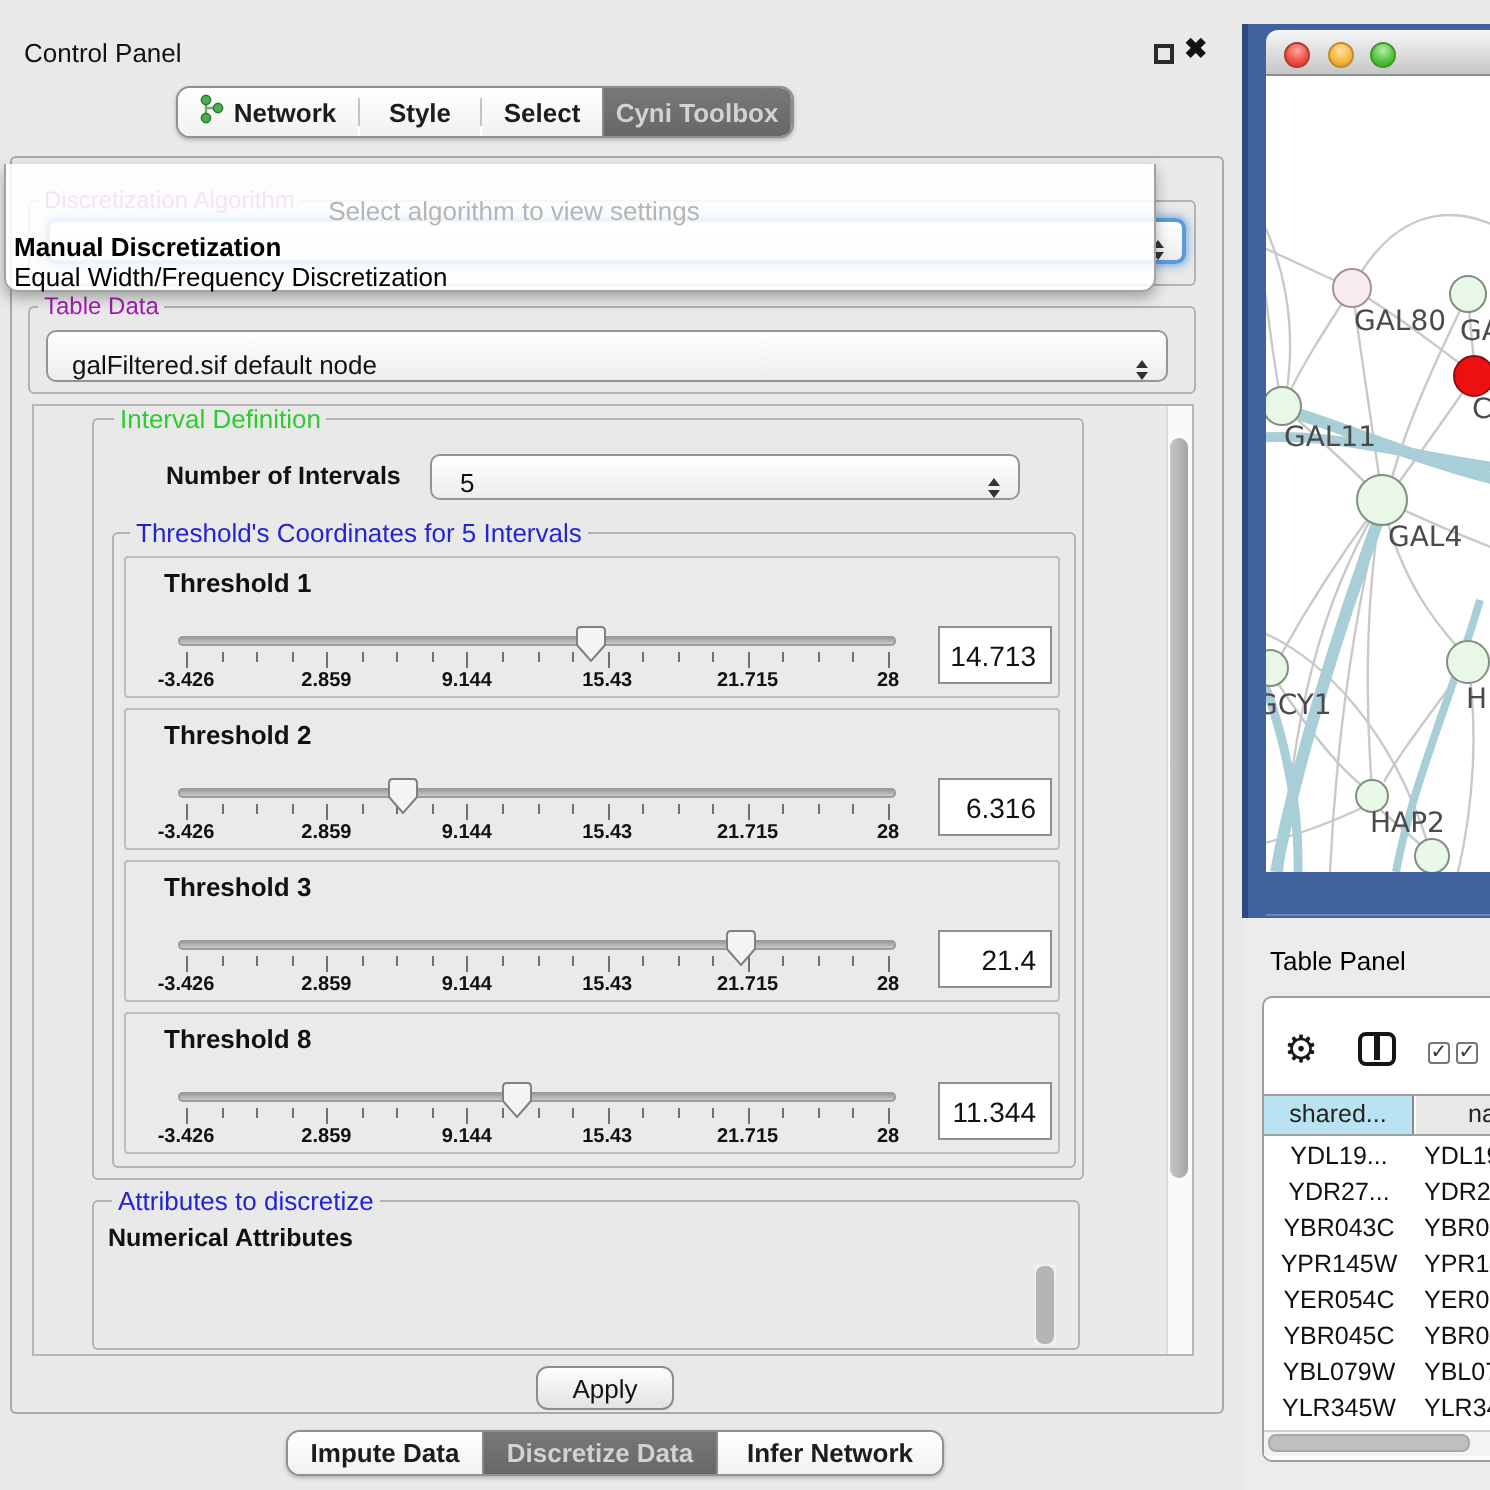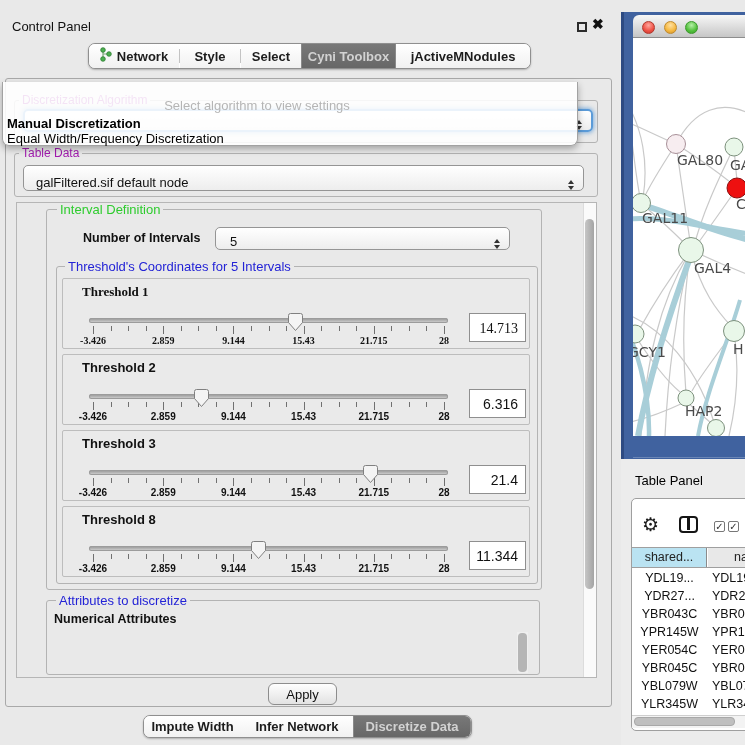--- a/index.html
+++ b/index.html
@@ -54,23 +54,20 @@
       <div class="tab" style="width: 60px;">
         <span>Style</span>
       </div>
       <div class="tabsep"></div>
       <div class="tab" style="width: 60px;">
         <span>Select</span>
       </div>
       <div class="tab sel" style="width: 95px;">
         <span>Cyni Toolbox</span>
       </div>
-      <div class="tab" style="width: 134px;">
-        <span>jActiveMNodules</span>
-      </div>
     </div>
 
   <div class="abs" style="left:5px;top:66px;width:607px;height:629px;border:1px solid #a9a9a9;border-radius:3px;box-sizing:border-box"></div>
 
   <div class="groupbox" style="left:14px;top:88px;width:584px;height:43px"></div>
   <span class="grouptitle" style="left:19px;top:82px">Discretization Algorithm</span>
   <div class="combo" style="left:23px;top:97px;width:570px;height:23px;border:2px solid #5b9bd8;box-shadow:0 0 4px 1px rgba(91,155,216,.75)">
     <span class="val"></span>
     <span class="spin">
         <i class="up"></i>
@@ -99,21 +96,21 @@
     <span class="val" style="padding-left:14px">5</span>
     <span class="spin">
         <i class="up"></i>
         <i class="dn"></i>
       </span>
   </div>
 
   <div class="groupbox" style="left:56px;top:254px;width:482px;height:318px"></div>
   <span class="grouptitle" style="left:65px;top:248px;color:#2323d6;font-size:13px">Threshold's Coordinates for 5 Intervals</span>
   <div id="thresholdPanels" class="abs" style="left:56px;top:254px;width:482px;height:318px">
-      <div class="thrpanel" style="top: 12px; font-family: Liberation Serif, serif;">
+      <div class="thrpanel" style="top: 12px;">
         <span class="thrlabel">Threshold 1</span>
         <div class="track"></div>
         <span class="tick" style="left:30.0px;top:47px;height:8px"></span>
         <span class="tick" style="left:47.5px;top:47px;height:5px"></span>
         <span class="tick" style="left:65.1px;top:47px;height:5px"></span>
         <span class="tick" style="left:82.7px;top:47px;height:5px"></span>
         <span class="tick" style="left:100.2px;top:47px;height:8px"></span>
         <span class="tick" style="left:117.8px;top:47px;height:5px"></span>
         <span class="tick" style="left:135.3px;top:47px;height:5px"></span>
         <span class="tick" style="left:152.9px;top:47px;height:5px"></span>
@@ -251,27 +248,27 @@
   <div class="groupbox" style="left:46px;top:588px;width:494px;height:75px"></div>
   <span class="grouptitle" style="left:56px;top:582px;color:#2323d6;font-size:13px">Attributes to discretize</span>
   <span class="abs" style="left:54px;top:600px;font-size:12.5px;font-weight:bold;color:#111">Numerical Attributes</span>
   <div class="abs" style="left:517px;top:620px;width:11px;height:41px;background:#efefef"></div>
   <div class="abs" style="left:518px;top:621px;width:9px;height:39px;border-radius:4px;background:#b5b5b5"></div>
 
   <button class="btn abs" style="position:absolute;left:268px;top:671px;width:69px;height:22px;background:linear-gradient(#fefefe,#e2e2e2);border:1px solid #8d8d8d;border-radius:6px;font-size:13px;color:#111;font-family:'Liberation Sans',sans-serif">Apply</button>
 
   <div id="bottomTabs" class="tabbar" style="left:143px;top:703px;height:23px">
       <div class="tab" style="width: 97px;">
-        <span>Impute Width</span>
+        <span>Impute Data</span>
+      </div>
+      <div class="tab sel" style="width: 118px;">
+        <span>Discretize Data</span>
       </div>
       <div class="tab" style="width: 112px;">
         <span>Infer Network</span>
-      </div>
-      <div class="tab sel" style="width: 118px;">
-        <span>Discretize Data</span>
       </div>
     </div>
 
   <div class="abs" style="left:2px;top:70px;width:576px;height:64px;background:rgba(255,255,255,.88);border:1px solid #a2a2a2;border-top:none;border-radius:0 0 7px 7px;box-shadow:0 3px 7px rgba(0,0,0,.3);box-sizing:border-box;z-index:20">
     <div class="abs" style="left:0;top:16px;width:100%;text-align:center;padding-right:66px;box-sizing:border-box;color:#b5b5b5;font-size:13px">Select algorithm to view settings</div>
     <div id="popupItems">
         <div class="abs" style="left: 4px; top: 34px; font-size: 13px; color: rgb(0, 0, 0); font-weight: bold;">Manual Discretization</div>
         <div class="abs" style="left: 4px; top: 49px; font-size: 13px; color: rgb(0, 0, 0);">Equal Width/Frequency Discretization</div>
       </div>
   </div>

